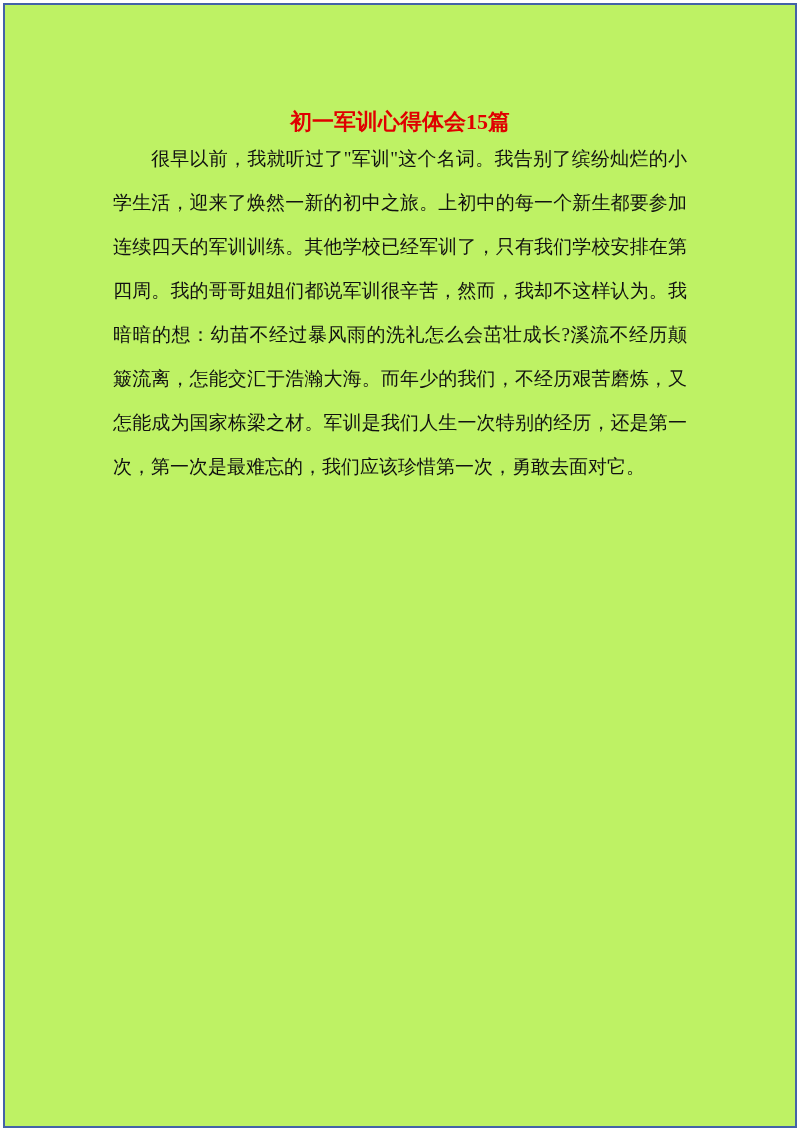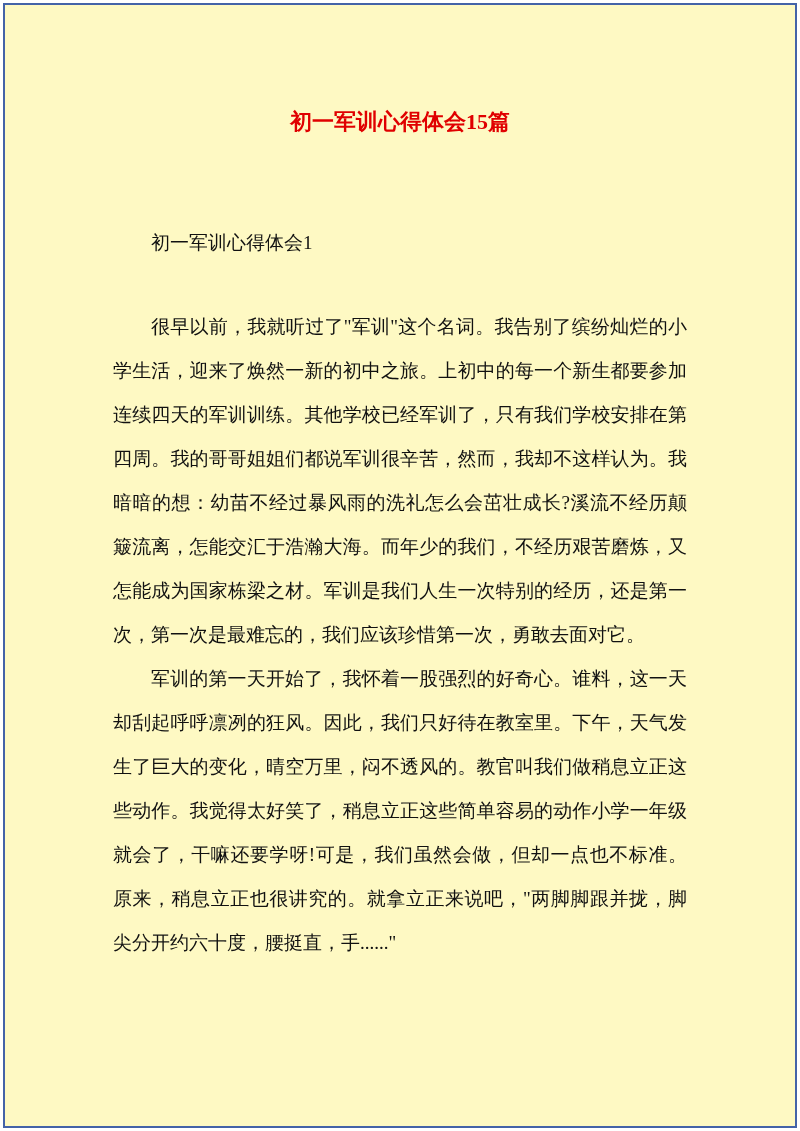--- a/index.html
+++ b/index.html
@@ -14,21 +14,21 @@
     padding: 3px;
     background: #ffffff;
   }
   .page {
     box-sizing: border-box;
     width: 100%;
     height: 100%;
     border: 2px solid var(--border_blue, #4463a8);
     padding: 0 108px;
     overflow: hidden;
-    background: #fef9c3;
+    background: #bef264;
     color: #111111;
     font-family: "Liberation Serif", "DejaVu Serif", serif;
   }
   .doc-title {
     margin: 102px 0 0 0;
     font-size: 22px;
     line-height: 30px;
     font-weight: bold;
     text-align: center;
     color: var(--title_red, #e00000);
@@ -48,17 +48,15 @@
     text-indent: 2em;
     color: #111111;
   }
 </style>
 </head>
 <body>
 
 <div class="frame">
   <div class="page">
     <h1 class="doc-title">初一军训心得体会15篇</h1>
-    <p class="section-heading">初一军训心得体会1</p>
     <p class="body-paragraph">很早以前，我就听过了"军训"这个名词。我告别了缤纷灿烂的小学生活，迎来了焕然一新的初中之旅。上初中的每一个新生都要参加连续四天的军训训练。其他学校已经军训了，只有我们学校安排在第四周。我的哥哥姐姐们都说军训很辛苦，然而，我却不这样认为。我暗暗的想：幼苗不经过暴风雨的洗礼怎么会茁壮成长?溪流不经历颠簸流离，怎能交汇于浩瀚大海。而年少的我们，不经历艰苦磨炼，又怎能成为国家栋梁之材。军训是我们人生一次特别的经历，还是第一次，第一次是最难忘的，我们应该珍惜第一次，勇敢去面对它。</p>
-    <p class="body-paragraph">军训的第一天开始了，我怀着一股强烈的好奇心。谁料，这一天却刮起呼呼凛冽的狂风。因此，我们只好待在教室里。下午，天气发生了巨大的变化，晴空万里，闷不透风的。教官叫我们做稍息立正这些动作。我觉得太好笑了，稍息立正这些简单容易的动作小学一年级就会了，干嘛还要学呀!可是，我们虽然会做，但却一点也不标准。原来，稍息立正也很讲究的。就拿立正来说吧，"两脚脚跟并拢，脚尖分开约六十度，腰挺直，手......"</p>
   </div>
 </div>
 
 </body></html>

